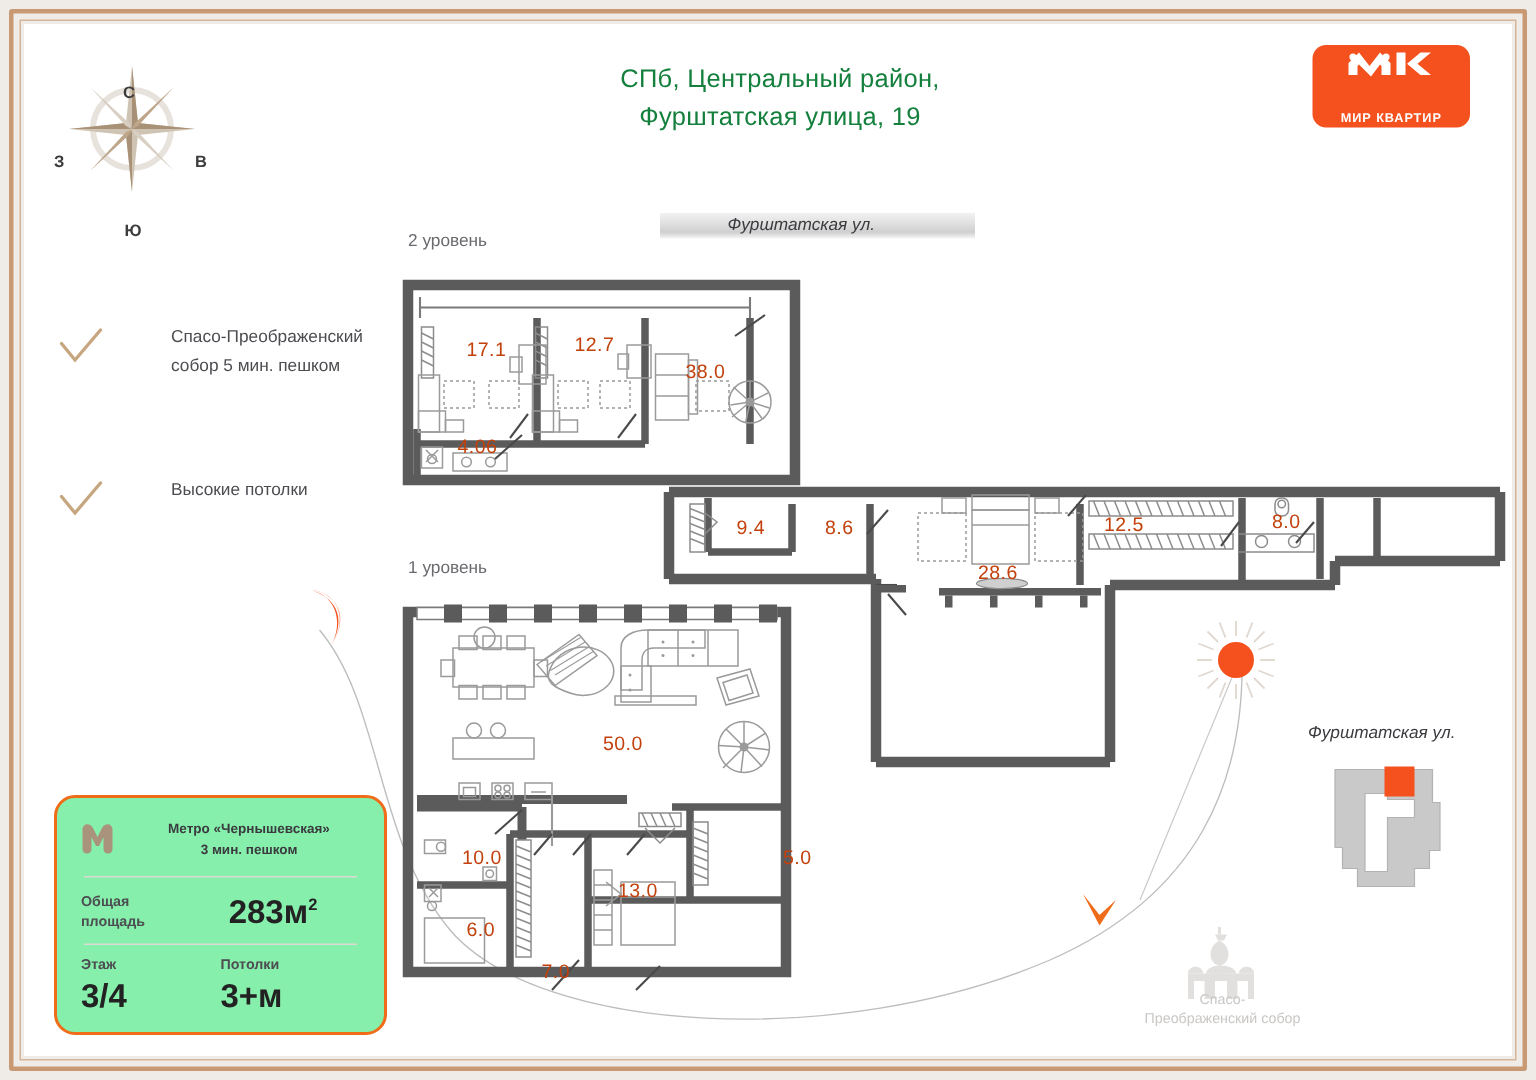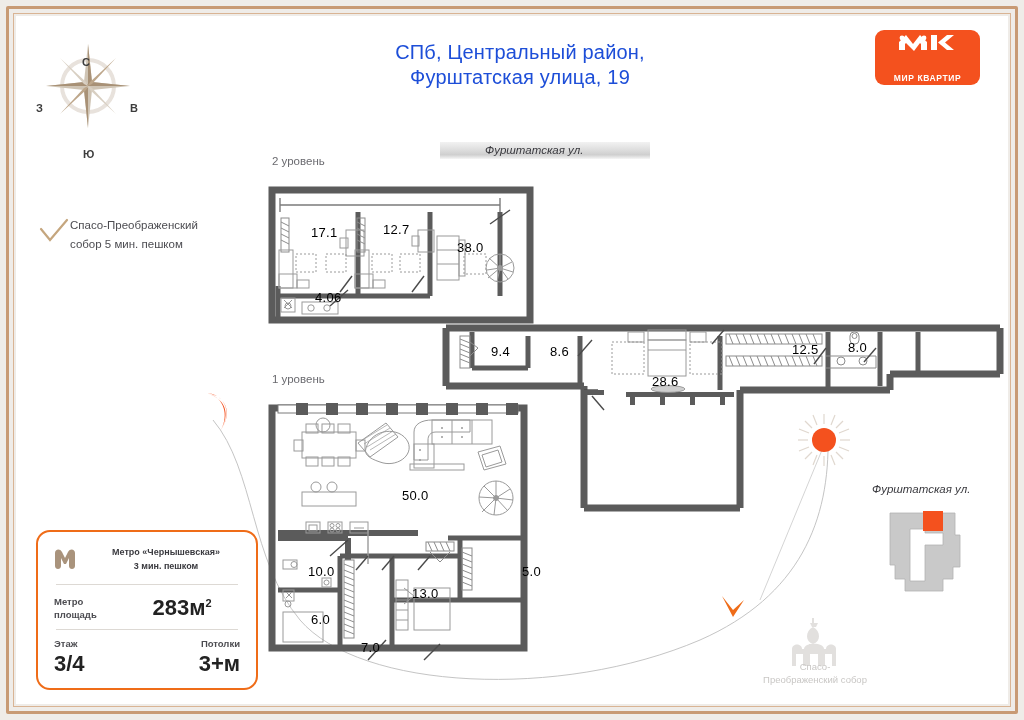--- a/index.html
+++ b/index.html
@@ -22,70 +22,70 @@
   
   .compass{position:absolute;left:28px;top:26px;width:120px;height:115px;}
   .compass .lbl{position:absolute;font-size:11px;font-weight:bold;color:#3d3d3d;}
   .compass .n{left:54px;top:30px;}
   .compass .e{left:102px;top:76px;}
   .compass .s{left:55px;top:122px;}
   .compass .w{left:8px;top:76px;}
 
   
   .title{position:absolute;left:330px;top:40px;width:380px;text-align:center;
-    font-size:20px;line-height:25px;color:#1d4ed8;font-weight:400;letter-spacing:.2px;}
+    font-size:17px;line-height:25px;color:#15803d;font-weight:400;letter-spacing:.2px;}
 
   
   .logo{position:absolute;left:875px;top:30px;width:105px;height:55px;
     background:#f4511e;border-radius:9px;display:flex;flex-direction:column;
     align-items:center;justify-content:center;}
   .logo .mark{width:62px;height:20px;}
   .logo .ltxt{color:#fff;font-size:8.5px;font-weight:bold;letter-spacing:.6px;margin-top:20px;}
 
   
-  .feat{position:absolute;display:flex;align-items:flex-start;}
+  .feat{position:absolute;display:flex;align-items:flex-start;gap:44px;}
   .feat .chk{width:32px;height:26px;flex:0 0 32px;margin-top:2px;}
   .feat .ftxt{font-size:11.5px;line-height:19px;color:#4c4c51;}
   .f1{left:38px;top:216px;width:210px;}
   .f2{left:38px;top:318px;width:210px;}
   .f3{left:38px;top:408px;width:210px;}
 
   
   .card{position:absolute;left:36px;top:530px;width:222px;height:160px;
-    border:2.5px solid #ef6c18;border-radius:14px;background:#ffffff;box-sizing:border-box;}
+    border:2.5px solid #ef6c18;border-radius:14px;background:#86efac;box-sizing:border-box;}
   .card .metro{display:flex;align-items:center;padding:12px 10px 8px 12px;}
   .card .mlogo{width:30px;height:30px;flex:0 0 30px;}
   .card .mtext{margin-left:6px;font-size:9px;line-height:14px;color:#3a3a3f;
     text-align:center;flex:1;font-weight:bold;}
   .card hr{border:0;border-top:1px solid #ddd9d4;margin:2px 18px;}
   .card .rowA{display:flex;align-items:center;padding:8px 16px 6px 16px;}
   .card .rowA .lab{font-size:9.5px;line-height:13px;color:#4c4c51;font-weight:bold;width:70px;}
   .card .rowA .val{flex:1;text-align:center;font-size:22px;font-weight:bold;color:#222;}
   .card .rowA .val sup{font-size:11px;vertical-align:super;}
   .card .rowB{display:flex;padding:6px 16px 0 16px;}
-  .card .rowB .cell{flex:1;text-align:right;}
+  .card .rowB .cell{flex:1;text-align:left;}
   .card .rowB .cell.l{text-align:left;}
   .card .rowB .lab{font-size:9.5px;color:#4c4c51;font-weight:bold;}
   .card .rowB .val{font-size:22px;font-weight:bold;color:#222;margin-top:2px;}
 
   
   .lvl{position:absolute;font-size:11.5px;color:#6a6a6f;}
   .lvl2{left:272px;top:155px;}
   .lvl1{left:272px;top:373px;}
 
   .streetband{position:absolute;left:440px;top:142px;width:210px;height:17px;
     background:linear-gradient(180deg,#f2f2f2 0%,#dedede 45%,#cfcfcf 75%,#f6f6f6 100%);}
   .streetlabel{position:absolute;left:485px;top:144px;font-size:11.5px;
     font-style:italic;color:#3a3a3f;}
 
   .street2{position:absolute;left:872px;top:483px;font-size:11.5px;
     font-style:italic;color:#3a3a3f;}
 
   
-  .area{position:absolute;font-size:13px;color:#000000;font-weight:400;
+  .area{position:absolute;font-size:13px;color:#c2410c;font-weight:400;
     letter-spacing:.3px;}
 
   
   .church{position:absolute;left:778px;top:618px;width:72px;height:48px;}
   .churchcap{position:absolute;left:730px;top:660px;width:170px;text-align:center;
     font-size:9.5px;line-height:13px;color:#c9c7c5;}
 
   svg{display:block;overflow:visible;}
 </style>
 </head>
@@ -140,20 +140,28 @@
   <div class="feat f1">
     <svg class="chk" viewBox="0 0 32 26">
       <path d="M3 11 L12 22 L29 2" fill="none" stroke="#c5a67e" stroke-width="2.2" stroke-linecap="round"></path>
     </svg>
     <div class="ftxt">
       <div>Спасо-Преображенский</div>
       <div>собор 5 мин. пешком</div>
     </div>
   </div>
 
+  <div class="feat f2">
+    <svg class="chk" viewBox="0 0 32 26">
+      <path d="M3 11 L12 22 L29 2" fill="none" stroke="#c5a67e" stroke-width="2.2" stroke-linecap="round"></path>
+    </svg>
+    <div class="ftxt">
+      <div>Высокие потолки</div>
+    </div>
+  </div>
 
 
   <svg style="position:absolute;left:0;top:0;width:1024px;height:720px;pointer-events:none;">
 
     <path d="M213 420 C 255 470, 250 560, 300 620 C 360 690, 560 700, 700 640 C 800 596, 830 520, 828 436" fill="none" stroke="#bdbdbd" stroke-width="0.9"></path>
 
     <path d="M209 394 C 224 398, 229 415, 221 430 C 230 414, 226 400, 209 394 Z" fill="#f4511e"></path>
     <path d="M207 393 C 227 395, 233 416, 219 432 C 233 416, 228 396, 207 393 Z" fill="#f4511e"></path>
 
     <path d="M722 596 L733 617 L744 600 L733 610 Z" fill="#ef6c18"></path>
@@ -190,21 +198,21 @@
                  C25 26 19 26 19 22 L19 14 L16 20 L14 20 L11 14 L11 22 C11 26 5 26 5 22 Z" fill="#a9937c"></path>
       </svg>
       <div class="mtext">
         <div>Метро «Чернышевская»</div>
         <div>3 мин. пешком</div>
       </div>
     </div>
     <hr>
     <div class="rowA">
       <div class="lab">
-        <div>Метро</div>
+        <div>Общая</div>
         <div>площадь</div>
       </div>
       <div class="val"><span>283м</span><sup>2</sup></div>
     </div>
     <hr>
     <div class="rowB">
       <div class="cell l">
         <div class="lab">Этаж</div>
         <div class="val">3/4</div>
       </div>
@@ -508,26 +516,26 @@
         <path d="M368 660 L386 640"></path>
         <path d="M424 660 L440 644"></path>
       </g>
     </g>
   </svg>
 
   <div>
     <span class="area" style="left:311px;top:225px;">17.1</span>
     <span class="area" style="left:383px;top:222px;">12.7</span>
     <span class="area" style="left:457px;top:240px;">38.0</span>
-    <span class="area" style="left:315px;top:290px;">4.06</span>
+    <span class="area" style="left:305px;top:290px;">4.06</span>
 
     <span class="area" style="left:491px;top:344px;">9.4</span>
     <span class="area" style="left:550px;top:344px;">8.6</span>
     <span class="area" style="left:652px;top:374px;">28.6</span>
-    <span class="area" style="left:792px;top:342px;">12.5</span>
+    <span class="area" style="left:736px;top:342px;">12.5</span>
     <span class="area" style="left:848px;top:340px;">8.0</span>
 
     <span class="area" style="left:402px;top:488px;">50.0</span>
     <span class="area" style="left:308px;top:564px;">10.0</span>
     <span class="area" style="left:311px;top:612px;">6.0</span>
     <span class="area" style="left:361px;top:640px;">7.0</span>
     <span class="area" style="left:412px;top:586px;">13.0</span>
     <span class="area" style="left:482px;top:564px;margin-left:40px;">5.0</span>
   </div>
 

